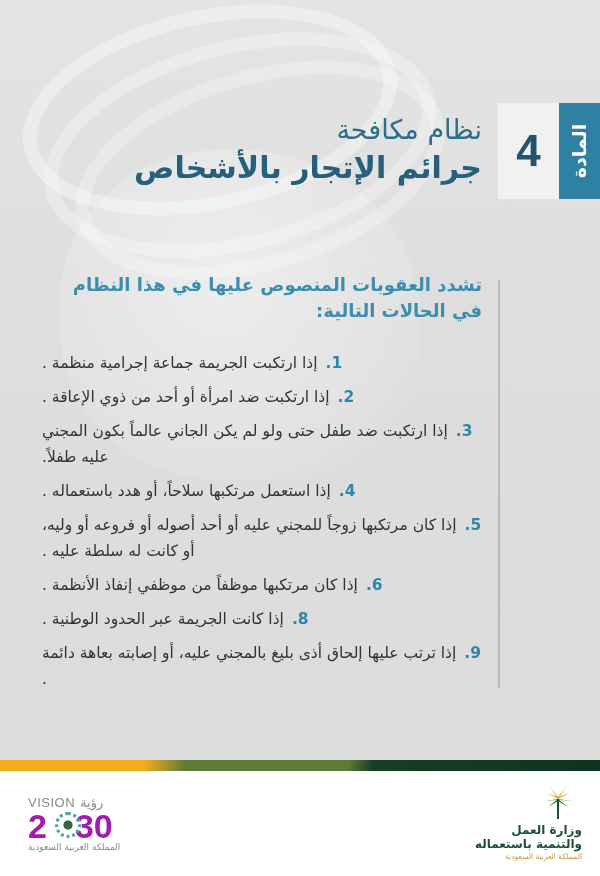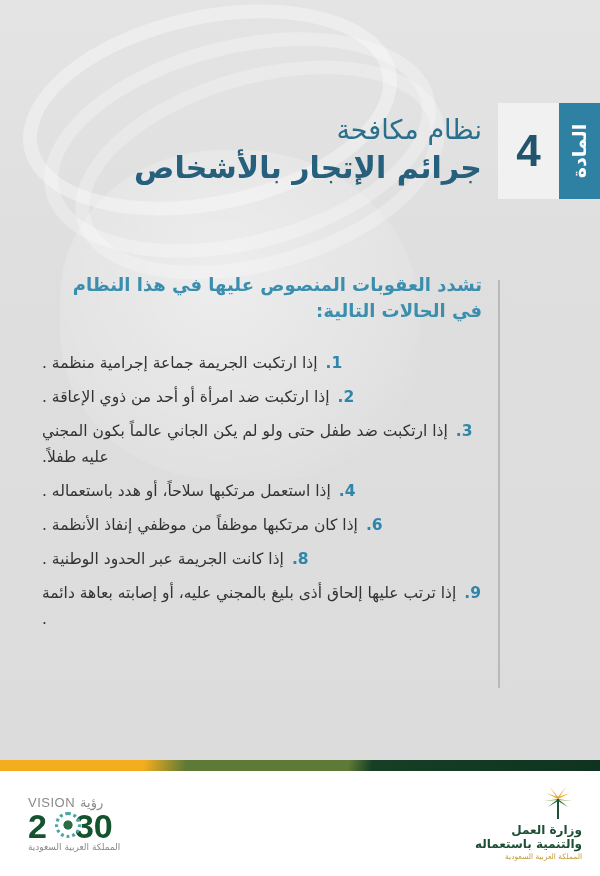--- a/index.html
+++ b/index.html
@@ -77,21 +77,21 @@
       background: linear-gradient(100deg, #f4ad1f 0%, #f4ad1f 24%, #5f7a36 31%, #5f7a36 58%, #163f25 62%, #0f3320 100%);
     }
 
     
     .footer { position: absolute; left: 0; top: 771px; width: 600px; height: 105px; background: #fff; }
     .vision {
       position: absolute; left: 28px; top: 24px; width: 100px; text-align: left;
       color: #8a8a8a;
     }
     .vision .v-top { font-family: "Liberation Sans", sans-serif; font-size: 13px; letter-spacing: 0.5px; display: flex; gap: 5px; text-align: center; }
-    .vision .v-num { font-family: "Liberation Sans", sans-serif; font-weight: bold; font-size: 34px; line-height: 32px; color: #14532d; position: relative; }
+    .vision .v-num { font-family: "Liberation Sans", sans-serif; font-weight: bold; font-size: 34px; line-height: 32px; color: #a21caf; position: relative; }
     .vision .emblem {
       position: absolute; left: 27px; top: 2px; width: 26px; height: 26px; border-radius: 50%;
       border: 3px dotted #4aa6a0; background: radial-gradient(circle, #2f6b45 30%, transparent 35%);
     }
     .vision .v-sub { font-size: 9px; color: #8a8a8a; direction: rtl; text-align: left; }
     .ministry {
       position: absolute; right: 18px; top: 18px; width: 110px; direction: rtl; text-align: right;
     }
     .palm { position: absolute; right: 8px; top: -4px; width: 32px; height: 36px; }
     .ministry .m1 { margin-top: 34px; font-size: 12px; font-weight: bold; color: #1e4f36; line-height: 14px; }
@@ -121,20 +121,21 @@
 
   <div class="divider"></div>
 
   <div class="intro">تشدد العقوبات المنصوص عليها في هذا النظام في الحالات التالية:</div>
 
   <ol class="items">
     <li><span class="num">1.</span><span>إذا ارتكبت الجريمة جماعة إجرامية منظمة .</span></li>
     <li><span class="num">2.</span><span>إذا ارتكبت ضد امرأة أو أحد من ذوي الإعاقة .</span></li>
     <li><span class="num">3.</span><span>إذا ارتكبت ضد طفل حتى ولو لم يكن الجاني عالماً بكون المجني عليه طفلاً.</span></li>
     <li><span class="num">4.</span><span>إذا استعمل مرتكبها سلاحاً، أو هدد باستعماله .</span></li>
+    <li><span class="num">5.</span><span>إذا كان مرتكبها زوجاً للمجني عليه أو أحد أصوله أو فروعه أو وليه، أو كانت له سلطة عليه .</span></li>
     <li><span class="num">6.</span><span>إذا كان مرتكبها موظفاً من موظفي إنفاذ الأنظمة .</span></li>
     <li><span class="num">8.</span><span>إذا كانت الجريمة عبر الحدود الوطنية .</span></li>
     <li><span class="num">9.</span><span>إذا ترتب عليها إلحاق أذى بليغ بالمجني عليه، أو إصابته بعاهة دائمة .</span></li>
   </ol>
 </div>
 
 <div class="stripe"></div>
 
 <div class="footer">
   <div class="vision">

